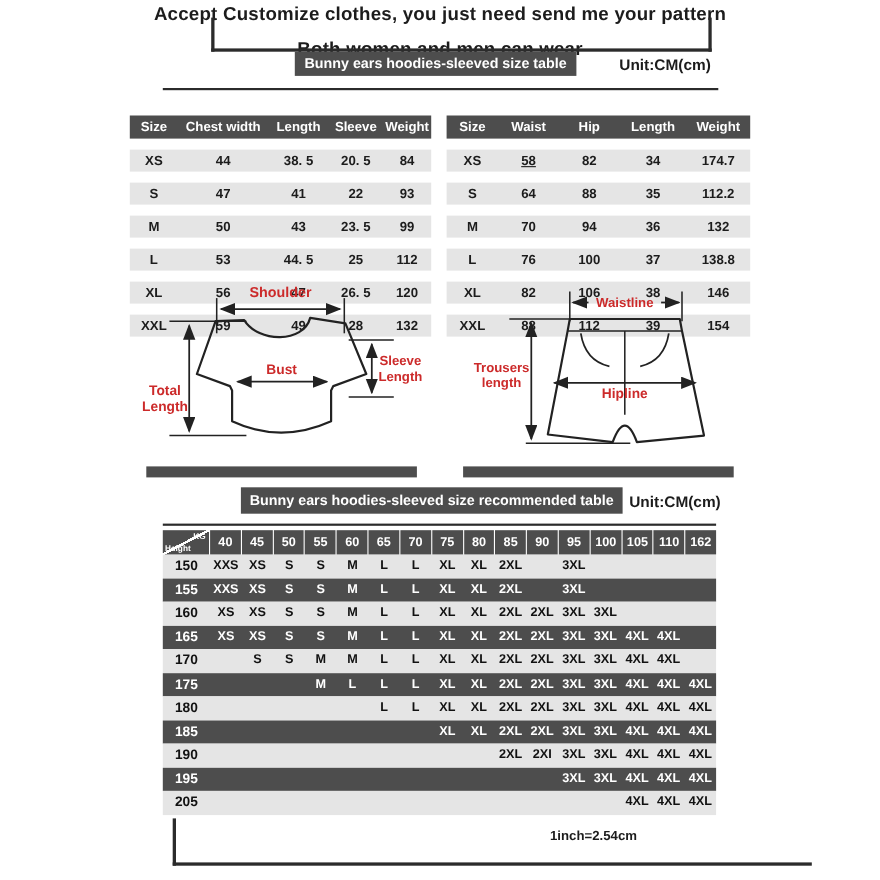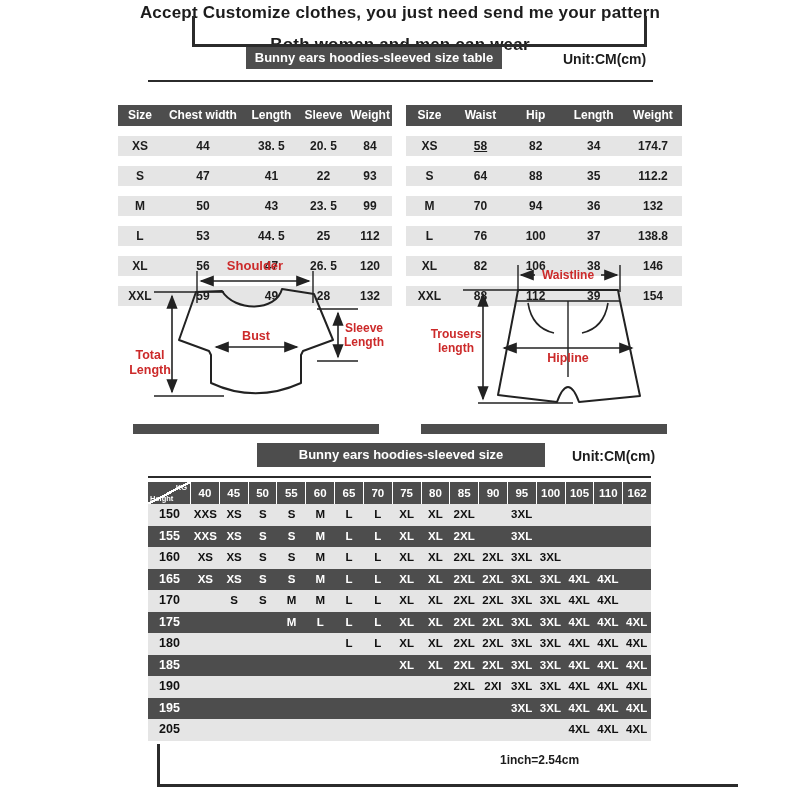--- a/index.html
+++ b/index.html
@@ -15,22 +15,22 @@
   }
   .abs{position:absolute;}
 
   
   .title-line{left:100px;width:600px;text-align:center;font-weight:bold;font-size:17px;letter-spacing:.2px;}
   .title-bracket{left:192px;top:16px;width:449px;height:28px;
     border-left:3px solid #2b2b2b;border-right:3px solid #2b2b2b;border-bottom:3px solid #2b2b2b;}
 
   
   .banner{background:var(--dark);color:#fff;font-weight:bold;font-size:13px;text-align:center;}
-  .banner1{left:246px;top:47px;width:256px;height:22px;line-height:22px;}
-  .banner2{left:219px;top:443px;width:288px;height:24px;line-height:24px;margin-left:38px;}
+  .banner1{left:268px;top:47px;width:256px;height:22px;line-height:22px;}
+  .banner2{left:219px;top:443px;width:347px;height:24px;line-height:24px;}
   .unit{font-weight:bold;font-size:14px;}
   .hline{background:#2b2b2b;height:2px;}
 
   
   .size-table{position:absolute;margin-top:11px;}
   .srow{display:flex;width:100%;}
   .shead{background:var(--dark);color:#fff;height:21px;line-height:21px;font-weight:bold;font-size:12px;}
   .sdata{background:var(--row);height:20px;line-height:20px;margin-top:10px;font-weight:bold;font-size:12px;}
   .scell{text-align:center;overflow:hidden;white-space:nowrap;}
 

